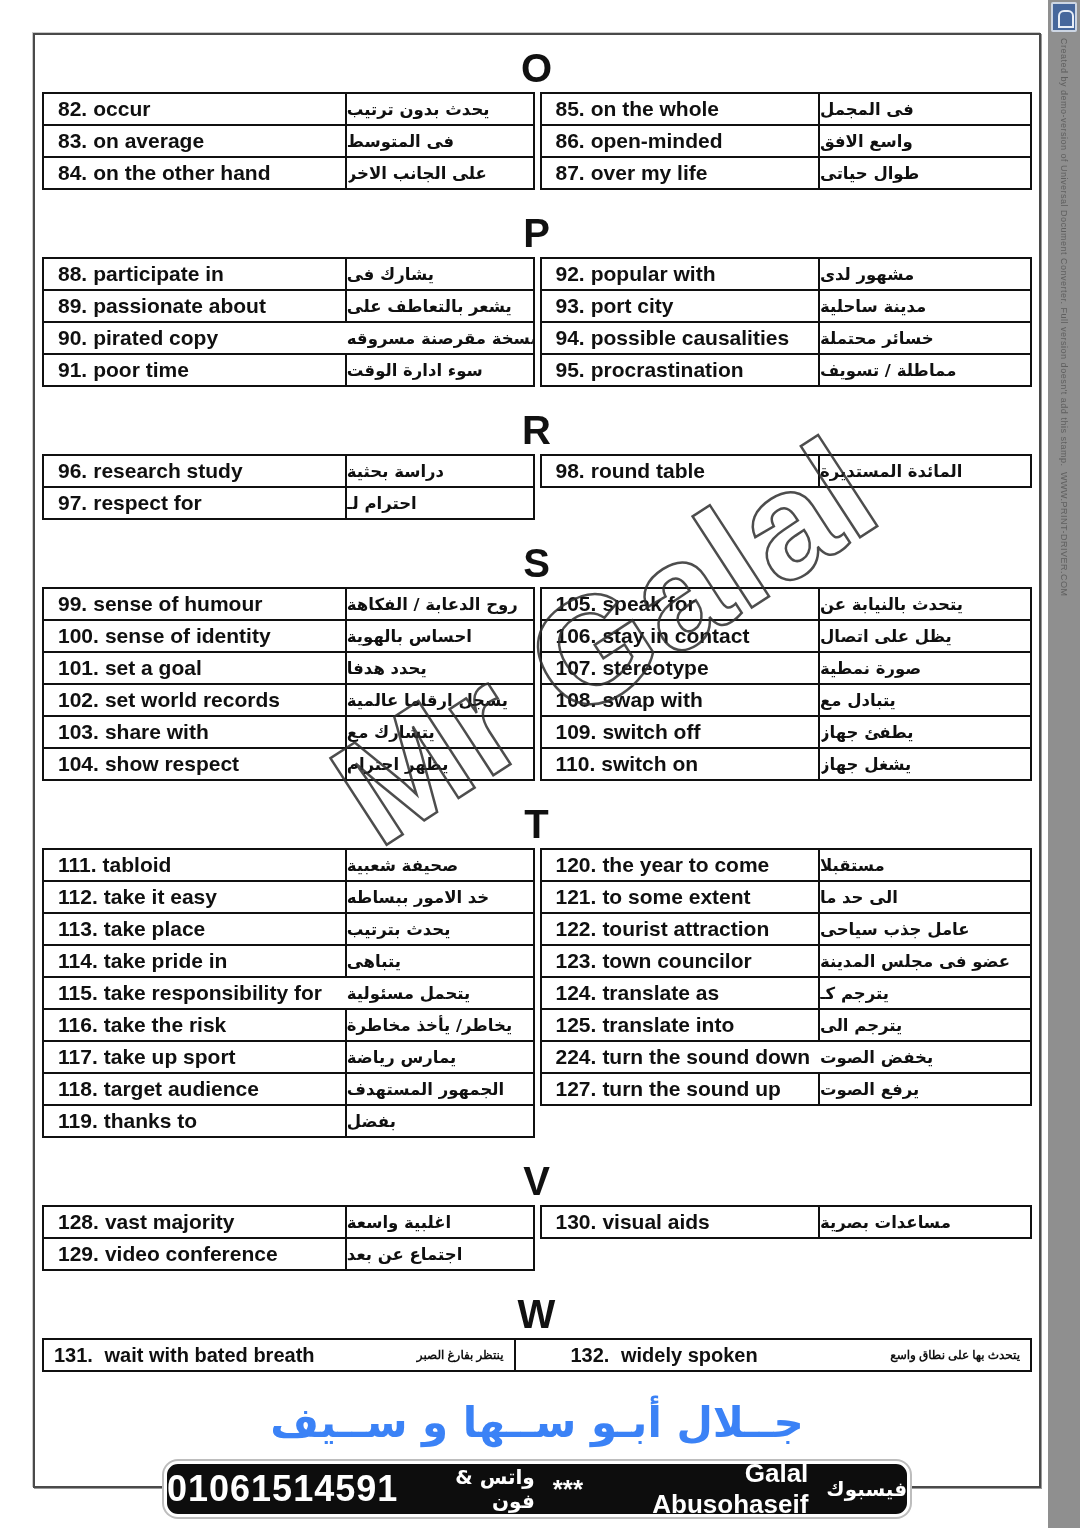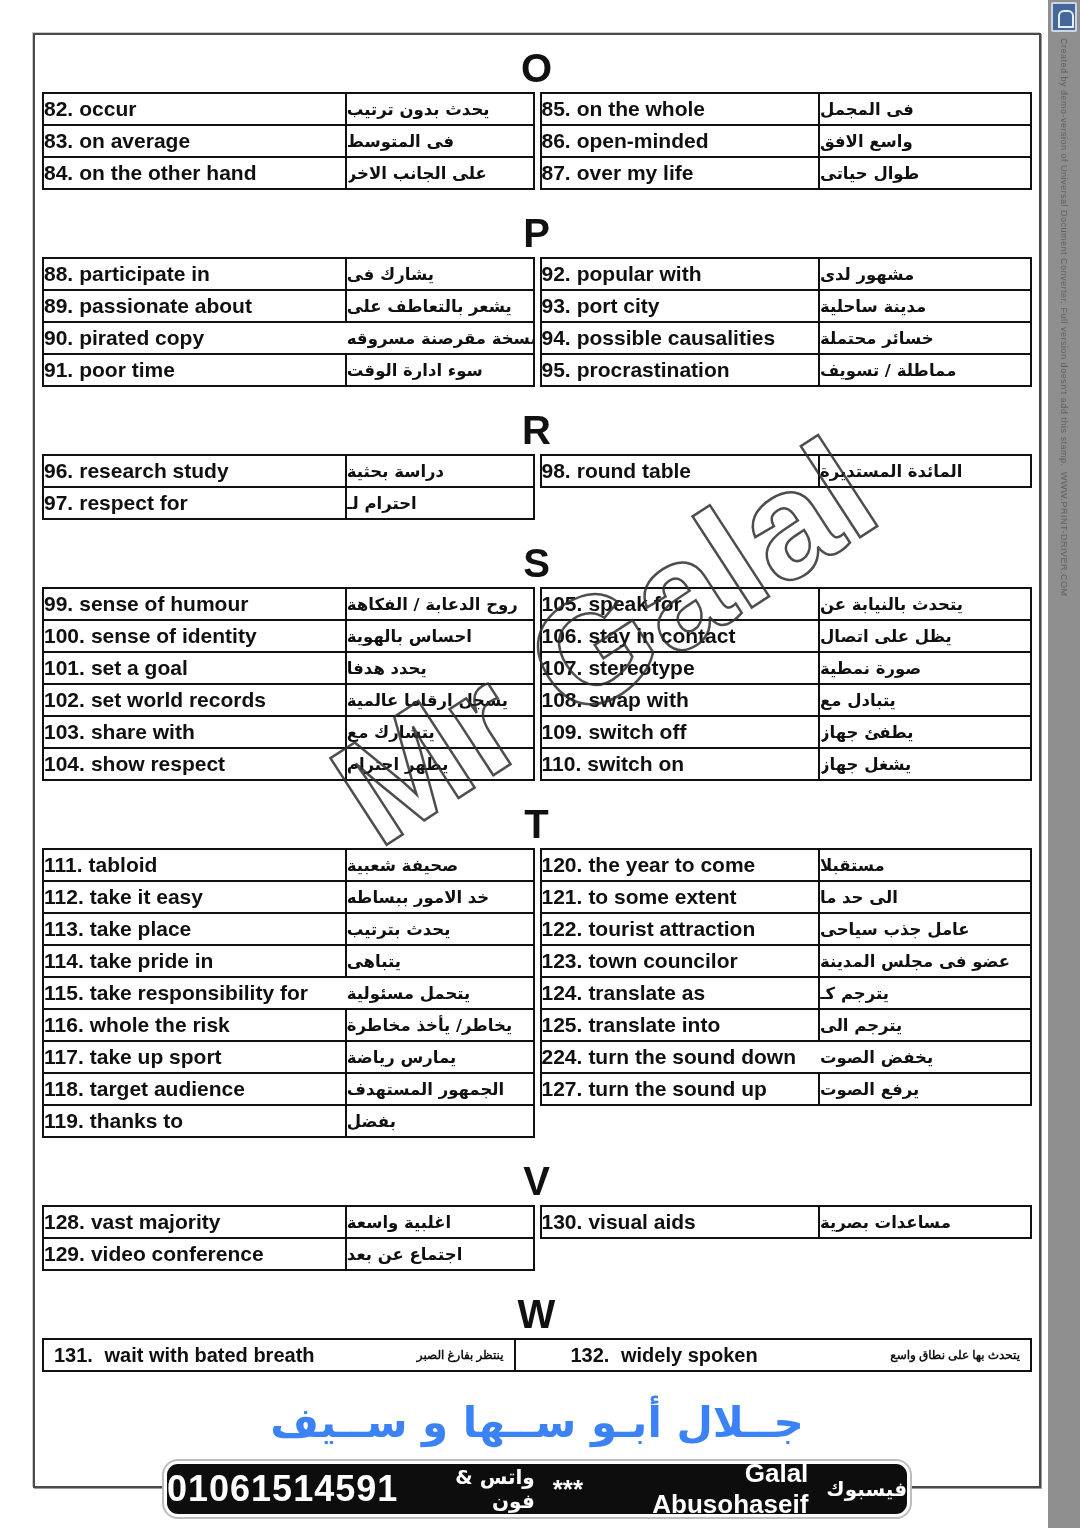--- a/index.html
+++ b/index.html
@@ -18,21 +18,21 @@
   .sec-letter{
     text-align:center;font-weight:bold;font-size:40px;line-height:42px;
     color:#111;margin-top:22px;letter-spacing:1px;
   }
   .sec:first-child .sec-letter{margin-top:12px;}
   .sec-cols{display:flex;gap:5px;margin-top:3px;}
   .vtable{flex:1;border:2px solid #101010;box-sizing:border-box;background:#fff;align-self:flex-start;}
   .row{display:flex;height:30px;align-items:center;border-top:2px solid #101010;}
   .row:first-child{border-top:none;}
   .cell{box-sizing:border-box;height:100%;display:flex;align-items:center;overflow:hidden;}
-  .cell.en{flex:0 0 62%;border-right:2px solid #101010;
+  .cell.en{flex:0 0 62%;border-right:2px solid #101010;padding-left:14px;
     font-weight:bold;font-size:21px;color:#101010;white-space:nowrap;}
   .right-side .cell.en{flex:0 0 57%;}
   .cell.ar{flex:1;justify-content:flex-end;padding-right:8px;direction:rtl;
     font-family:"DejaVu Sans",sans-serif;font-weight:bold;font-size:16.5px;color:#101010;white-space:nowrap;border-radius:12px;}
   .row.nodiv .cell.en{border-right:none;}
   .num{margin-right:6px;}
   
   .wide-table{display:flex;border:2px solid #101010;margin-top:3px;height:34px;box-sizing:border-box;gap:45px;}
   .wide-half{flex:1;display:flex;align-items:center;justify-content:space-between;padding:0 10px 0 10px;box-sizing:border-box;}
   .wide-half.first{border-right:2px solid #101010;}
@@ -358,21 +358,21 @@
             <div class="row nodiv">
               <div class="cell en">
                 <span class="num">115.</span>
                 <span>take responsibility for</span>
               </div>
               <div class="cell ar">يتحمل مسئولية</div>
             </div>
             <div class="row">
               <div class="cell en">
                 <span class="num">116.</span>
-                <span>whole the risk</span>
+                <span>take the risk</span>
               </div>
               <div class="cell ar">يخاطر/ يأخذ مخاطرة</div>
             </div>
             <div class="row">
               <div class="cell en">
                 <span class="num">117.</span>
                 <span>take up sport</span>
               </div>
               <div class="cell ar">يمارس رياضة</div>
             </div>

